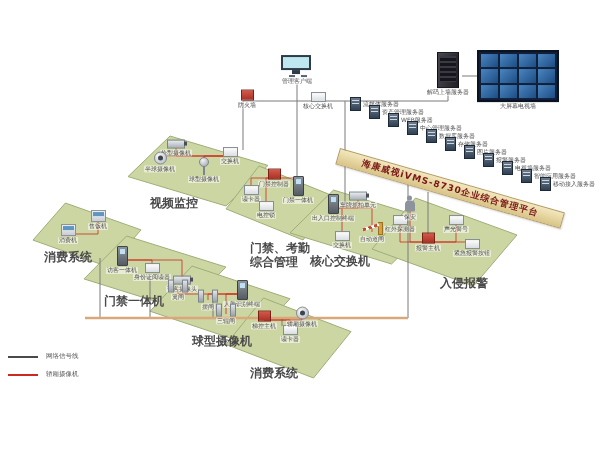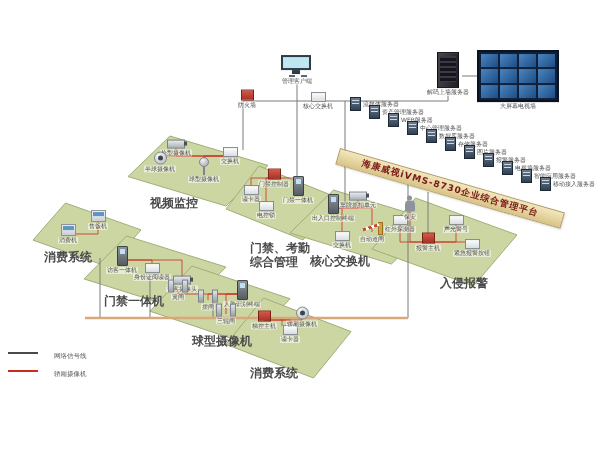--- a/index.html
+++ b/index.html
@@ -58,21 +58,21 @@
   .slabel{font-size:6px;color:#4f4f4f;white-space:nowrap;}
   
   #banner{position:absolute;left:340px;top:148px;width:232px;height:15px;z-index:2;
           transform:rotate(16deg);transform-origin:0 0;
           background:linear-gradient(#f4ead f0,#dcc98e);
           background:linear-gradient(#f2e7bd,#d9c487);
           border:1px solid #b39b5e;box-shadow:1px 1px 2px rgba(0,0,0,.15);
           font-size:9px;font-weight:bold;letter-spacing:1px;color:#7a1616;
           line-height:15px;text-align:center;white-space:nowrap;}
   
-  .legrow{position:absolute;display:flex;align-items:flex-start;gap:16px;z-index:3;}
+  .legrow{position:absolute;display:flex;align-items:center;gap:8px;z-index:3;}
   .legline{width:30px;height:2px;}
   .legtext{font-size:6.5px;color:#555;}
 </style>
 </head>
 <body>
 
 <div id="stage">
 
   <svg id="net" width="600" height="450">
     <g id="g-platforms">

